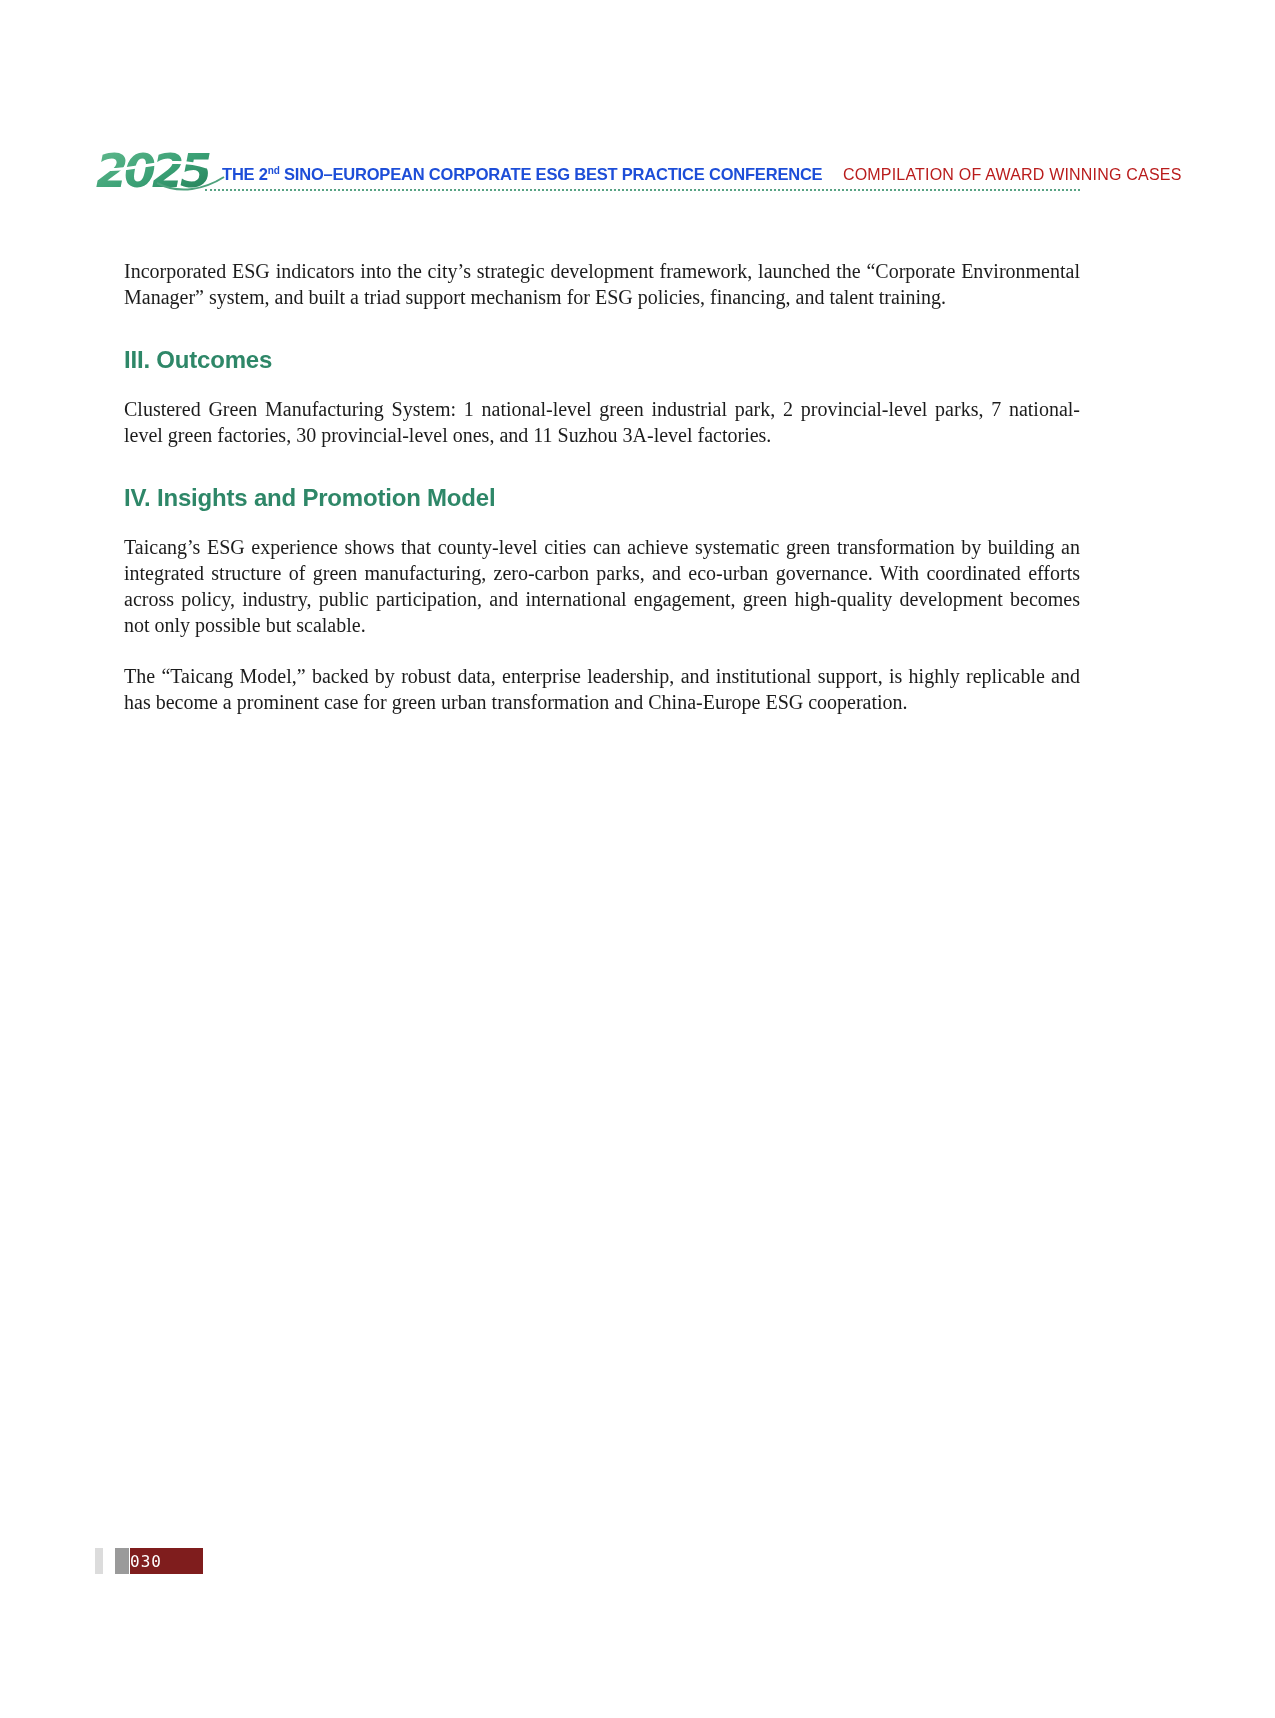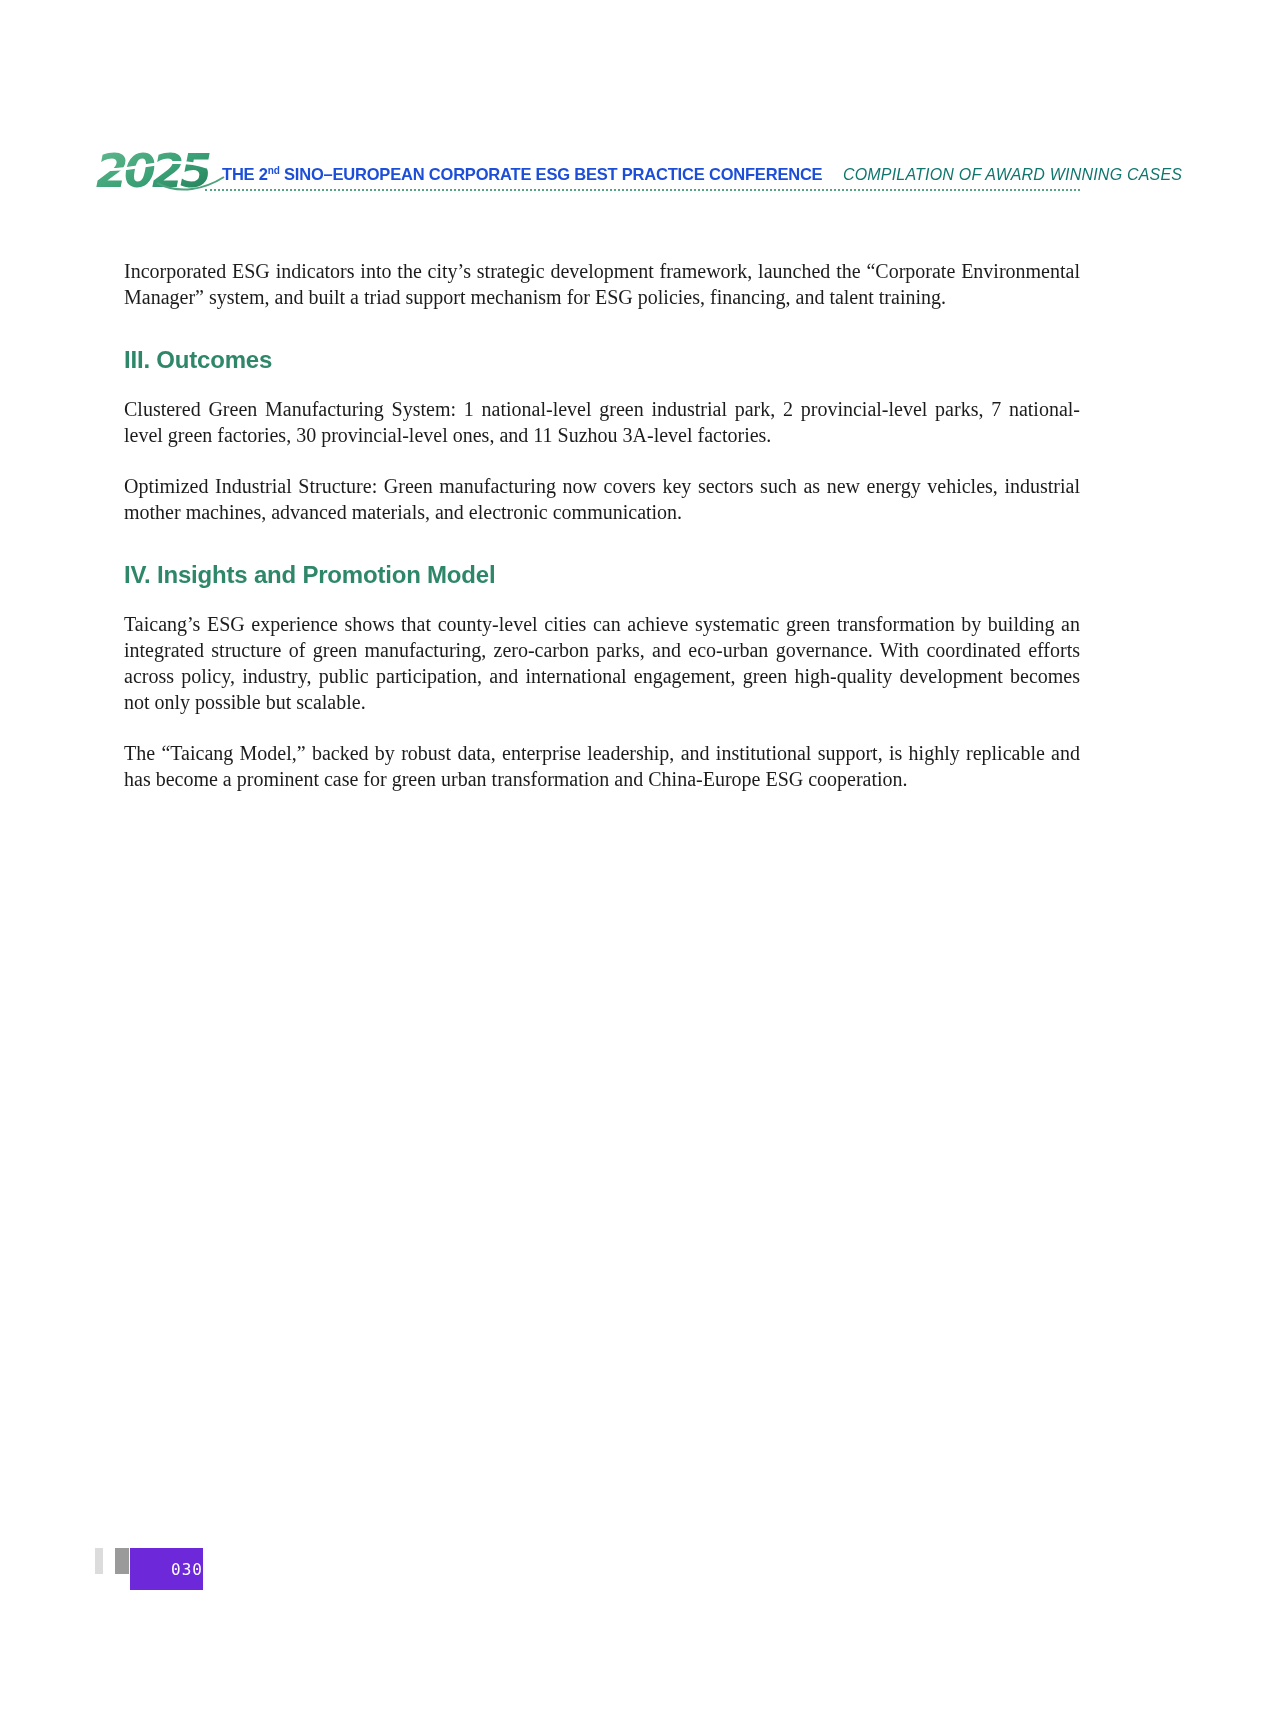--- a/index.html
+++ b/index.html
@@ -17,44 +17,44 @@
     position: absolute; left: 110px; right: 0; bottom: 2px; height: 0;
     border-bottom: 2px dotted #58a384;
   }
   .logo { position: absolute; left: 0; bottom: -8px; width: 130px; height: 64px; }
   .header-text {
     position: absolute; left: 127px; bottom: 9px; white-space: nowrap;
     font-family: "Liberation Sans", sans-serif;
   }
   .ht-title { font-weight: bold; font-size: 16.5px; color: #1d4ed8; letter-spacing: -0.2px; }
   .ht-title sup { font-size: 10px; font-weight: bold; }
-  .ht-subtitle { font-size: 16px; color: #0f766e; margin-left: 16px; letter-spacing: 0.2px; font-style: italic; }
+  .ht-subtitle { font-size: 16px; color: #b91c1c; margin-left: 16px; letter-spacing: 0.2px; }
 
   
   .content {
     position: absolute; left: 124px; top: 250px; width: 956px;
     color: #1c1c1c; font-size: 20px; text-align: justify;
   }
   .para { margin: 8px 0 25px 0; line-height: 26px; }
   .section-heading {
     font-family: "Liberation Sans", sans-serif;
     font-size: 24px; font-weight: bold; color: #2e8768;
     margin: 36px 0 23px 0; line-height: 27px; letter-spacing: -0.2px;
     text-align: left;
   }
 
   
   .page-footer { position: absolute; left: 95px; top: 1548px; width: 200px; height: 26px; }
   .bar { position: absolute; top: 0; height: 26px; display: block; }
   .bar-light { left: 0; width: 8px; background: #dcdcdc; }
   .bar-dark  { left: 20px; width: 14px; background: #9a9a9a; }
   .page-number-box {
-    position: absolute; left: 35px; top: 0; width: 73px; height: 42px;
-    background: #6d28d9; color: #ffffff;
-    display: flex; align-items: center; justify-content: flex-end;
+    position: absolute; left: 35px; top: 0; width: 73px; height: 26px;
+    background: #7f1d1d; color: #ffffff;
+    display: flex; align-items: center; justify-content: flex-start;
     font-family: "DejaVu Sans Mono", monospace; font-size: 16px; letter-spacing: 1px;
   }
 </style>
 </head>
 <body>
 
 <div class="page">
 
   <header class="page-header">
     <div class="header-rule"></div>
@@ -77,21 +77,20 @@
       <span class="ht-subtitle">COMPILATION OF AWARD WINNING CASES</span>
     </div>
   </header>
 
   <main class="content">
     <p class="para">Incorporated ESG indicators into the city’s strategic development framework, launched the “Corporate Environmental Manager” system, and built a triad support mechanism for ESG policies, financing, and talent training.</p>
 
     <h2 class="section-heading">III. Outcomes</h2>
 
     <p class="para">Clustered Green Manufacturing System: 1 national-level green industrial park, 2 provincial-level parks, 7 national-level green factories, 30 provincial-level ones, and 11 Suzhou 3A-level factories.</p>
-    <p class="para">Optimized Industrial Structure: Green manufacturing now covers key sectors such as new energy vehicles, industrial mother machines, advanced materials, and electronic communication.</p>
 
     <h2 class="section-heading">IV. Insights and Promotion Model</h2>
 
     <p class="para">Taicang’s ESG experience shows that county-level cities can achieve systematic green transformation by building an integrated structure of green manufacturing, zero-carbon parks, and eco-urban governance. With coordinated efforts across policy, industry, public participation, and international engagement, green high-quality development becomes not only possible but scalable.</p>
     <p class="para">The “Taicang Model,” backed by robust data, enterprise leadership, and institutional support, is highly replicable and has become a prominent case for green urban transformation and China-Europe ESG cooperation.</p>
   </main>
 
   <footer class="page-footer">
     <span class="bar bar-light"></span>
     <span class="bar bar-dark"></span>

